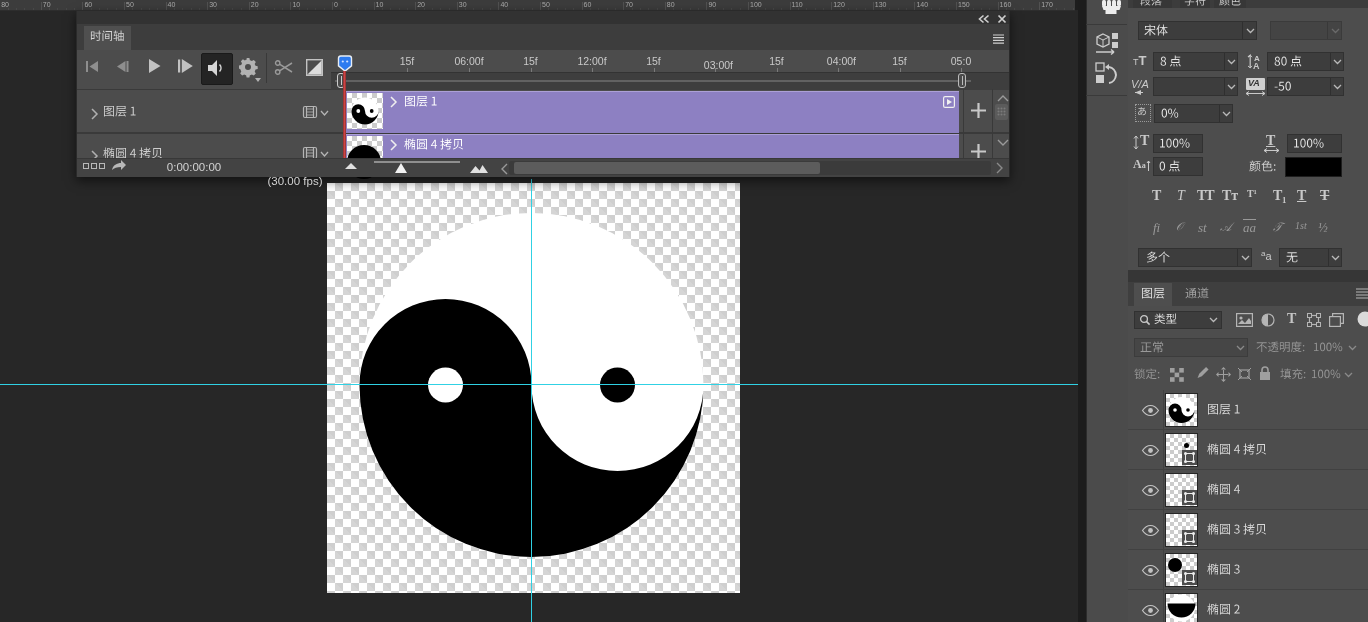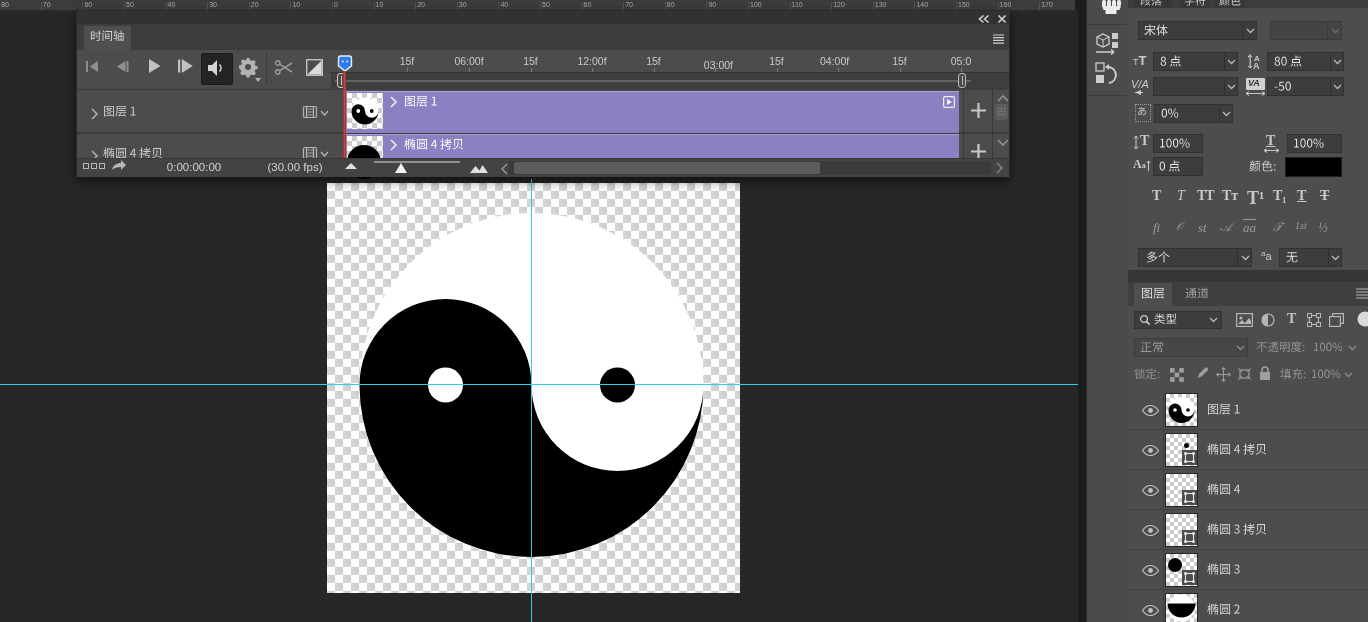--- a/index.html
+++ b/index.html
@@ -312,21 +312,21 @@
       <div style="position:absolute;left:435.5px;top:44px;width:36px;text-align:center;font:10.5px 'Liberation Sans';color:#c9c9c9">15f</div>
       <div style="position:absolute;left:453.5px;top:57px;width:1px;height:4px;background:#7a7a7a"></div>
       <div style="position:absolute;left:497px;top:44px;width:36px;text-align:center;font:10.5px 'Liberation Sans';color:#c9c9c9">12:00f</div>
       <div style="position:absolute;left:515px;top:57px;width:1px;height:4px;background:#7a7a7a"></div>
       <div style="position:absolute;left:558.5px;top:44px;width:36px;text-align:center;font:10.5px 'Liberation Sans';color:#c9c9c9">15f</div>
       <div style="position:absolute;left:576.5px;top:57px;width:1px;height:4px;background:#7a7a7a"></div>
       <div style="position:absolute;left:620px;top:48px;width:36px;text-align:right;font:10.5px 'Liberation Sans';color:#c9c9c9">03:00f</div>
       <div style="position:absolute;left:638px;top:57px;width:1px;height:4px;background:#7a7a7a"></div>
       <div style="position:absolute;left:681.5px;top:44px;width:36px;text-align:center;font:10.5px 'Liberation Sans';color:#c9c9c9">15f</div>
       <div style="position:absolute;left:699.5px;top:57px;width:1px;height:4px;background:#7a7a7a"></div>
-      <div style="position:absolute;left:743px;top:44px;width:36px;text-align:left;font:10.5px 'Liberation Sans';color:#c9c9c9">04:00f</div>
+      <div style="position:absolute;left:743px;top:44px;width:36px;text-align:right;font:10.5px 'Liberation Sans';color:#c9c9c9">04:00f</div>
       <div style="position:absolute;left:761px;top:57px;width:1px;height:4px;background:#7a7a7a"></div>
       <div style="position:absolute;left:804.5px;top:44px;width:36px;text-align:center;font:10.5px 'Liberation Sans';color:#c9c9c9">15f</div>
       <div style="position:absolute;left:822.5px;top:57px;width:1px;height:4px;background:#7a7a7a"></div>
       <div style="position:absolute;left:866px;top:44px;width:36px;text-align:center;font:10.5px 'Liberation Sans';color:#c9c9c9">05:0</div>
       <div style="position:absolute;left:884px;top:57px;width:1px;height:4px;background:#7a7a7a"></div>
       <div style="position:absolute;left:254px;top:61px;width:678px;height:17px;background:#3e3e3e;border-top:1px solid #333"></div>
       <div style="position:absolute;left:258px;top:69px;width:636px;height:1.5px;background:#626262"></div>
       <div style="position:absolute;left:260px;top:62px;width:8px;height:15px;background:#4a4a4a;border:1.3px solid #cccccc;border-radius:3px;box-sizing:border-box"></div>
       <div style="position:absolute;left:263.5px;top:65px;width:1px;height:9px;background:#cccccc"></div>
       <div style="position:absolute;left:881px;top:62px;width:8px;height:15px;background:#4a4a4a;border:1.3px solid #bbbbbb;border-radius:3px;box-sizing:border-box"></div>
@@ -398,21 +398,21 @@
       <div style="position:absolute;left:0;top:147px;width:932px;height:18px;background:#434343;border-top:1px solid #383838"></div>
       <svg class="lb" style="left:6px;top:151px" width="22" height="8" fill="none" stroke="#b8b8b8">
         <rect x="0.5" y="1.5" width="5" height="5"></rect>
         <rect x="8.5" y="1.5" width="5" height="5"></rect>
         <rect x="16.5" y="1.5" width="5" height="5"></rect>
       </svg>
       <svg class="lb" style="left:34px;top:149px" width="16" height="11">
         <path d="M1 10 C2 5 6 3 10 3 V0l5 5-5 5V7C6 7 3 8 1 10z" fill="#b8b8b8"></path>
       </svg>
       <div style="position:absolute;left:77px;top:150px;width:80px;text-align:center;font:11.5px 'Liberation Sans';color:#d2d2d2">0:00:00:00</div>
-      <div style="position:absolute;left:175px;top:150px;width:86px;text-align:center;font:11.5px 'Liberation Sans';color:#d2d2d2">(30.00 fps)</div>
+      <div style="position:absolute;left:175px;top:164px;width:86px;text-align:center;font:11.5px 'Liberation Sans';color:#d2d2d2">(30.00 fps)</div>
       <svg class="lb" style="left:268px;top:152px" width="12" height="6">
         <path d="M0 6L6 0l6 6z" fill="#e0e0e0"></path>
       </svg>
       <div style="position:absolute;left:297px;top:150px;width:86px;height:1.5px;background:#8f8f8f"></div>
       <svg class="lb" style="left:318px;top:152px" width="12" height="10">
         <path d="M0 10L6 0l6 10z" fill="#f2f2f2"></path>
       </svg>
       <svg class="lb" style="left:393px;top:154px" width="18" height="8">
         <path d="M0 8L5.5 1l4 4.5L12.5 0 18 8z" fill="#e0e0e0"></path>
       </svg>
@@ -561,21 +561,21 @@
       <use href="#g13" fill="#e6e6e6"></use>
     </svg>
     <svg class="lb" style="left:1249.0px;top:160.0px" width="29" height="14">
       <use href="#g14" fill="#cccccc"></use>
     </svg>
     <div style="position:absolute;left:1285px;top:157px;width:55px;height:18px;background:#000;border:1px solid #1e1e1e"></div>
     <div class="lt" style="left:1152px;top:189px;font-size:14px;color:#c9c9c9;font-family:'Liberation Serif',serif;font-weight:bold">T</div>
     <div class="lt" style="left:1177px;top:189px;font-size:14px;color:#c9c9c9;font-family:'Liberation Serif',serif;font-style:italic">T</div>
     <div class="lt" style="left:1197px;top:189px;font-size:14px;color:#c9c9c9;font-family:'Liberation Serif',serif;font-weight:bold;letter-spacing:-1px">TT</div>
     <div class="lt" style="left:1222px;top:189px;font-size:14px;color:#c9c9c9;font-family:'Liberation Serif',serif;font-weight:bold">Tᴛ</div>
-    <div class="lt" style="left:1247px;top:189px;font-size:18px;color:#c9c9c9;font-family:Liberation Serif, serif;font-weight:bold">T¹</div>
+    <div class="lt" style="left:1247px;top:189px;font-size:10px;color:#c9c9c9;font-family:Liberation Serif, serif;font-weight:bold">T¹</div>
     <div class="lt" style="left:1273px;top:189px;font-size:14px;color:#c9c9c9;font-family:'Liberation Serif',serif;font-weight:bold">T₁</div>
     <div class="lt" style="left:1297px;top:189px;font-size:14px;color:#c9c9c9;font-family:'Liberation Serif',serif;font-weight:bold;text-decoration:underline">T</div>
     <div class="lt" style="left:1320px;top:189px;font-size:14px;color:#c9c9c9;font-family:'Liberation Serif',serif;font-weight:bold;text-decoration:line-through">T</div>
     <div class="lt" style="left:1153px;top:221px;font-size:13px;color:#999999;font-style:italic;font-family:'Liberation Serif',serif;">fi</div>
     <div class="lt" style="left:1176px;top:221px;font-size:13px;color:#999999;font-style:italic;font-family:'Liberation Serif',serif;font-size:11px">𝒪</div>
     <div class="lt" style="left:1198px;top:221px;font-size:13px;color:#999999;font-style:italic;font-family:'Liberation Serif',serif;">st</div>
     <div class="lt" style="left:1220px;top:221px;font-size:13px;color:#999999;font-style:italic;font-family:'Liberation Serif',serif;font-size:12px">𝒜</div>
     <div class="lt" style="left:1243px;top:221px;font-size:13px;color:#999999;font-style:italic;font-family:'Liberation Serif',serif;text-decoration:overline">aa</div>
     <div class="lt" style="left:1273px;top:221px;font-size:13px;color:#999999;font-style:italic;font-family:'Liberation Serif',serif;font-size:12px">𝒯</div>
     <div class="lt" style="left:1295px;top:221px;font-size:13px;color:#999999;font-style:italic;font-family:'Liberation Serif',serif;font-size:10px">1st</div>

